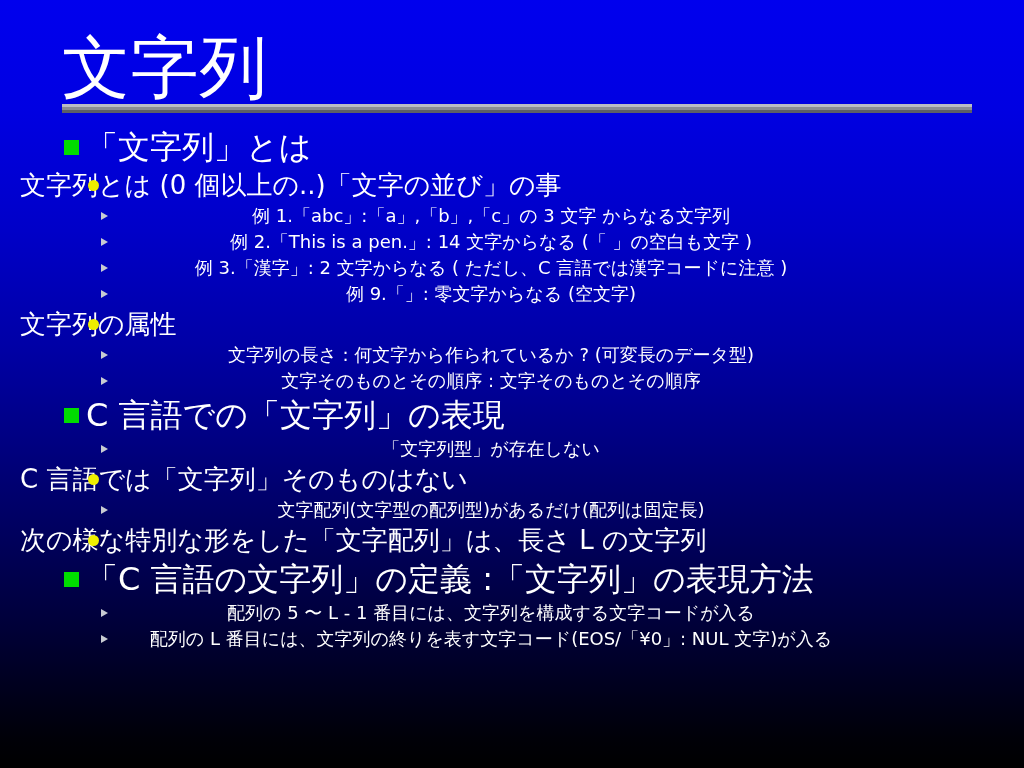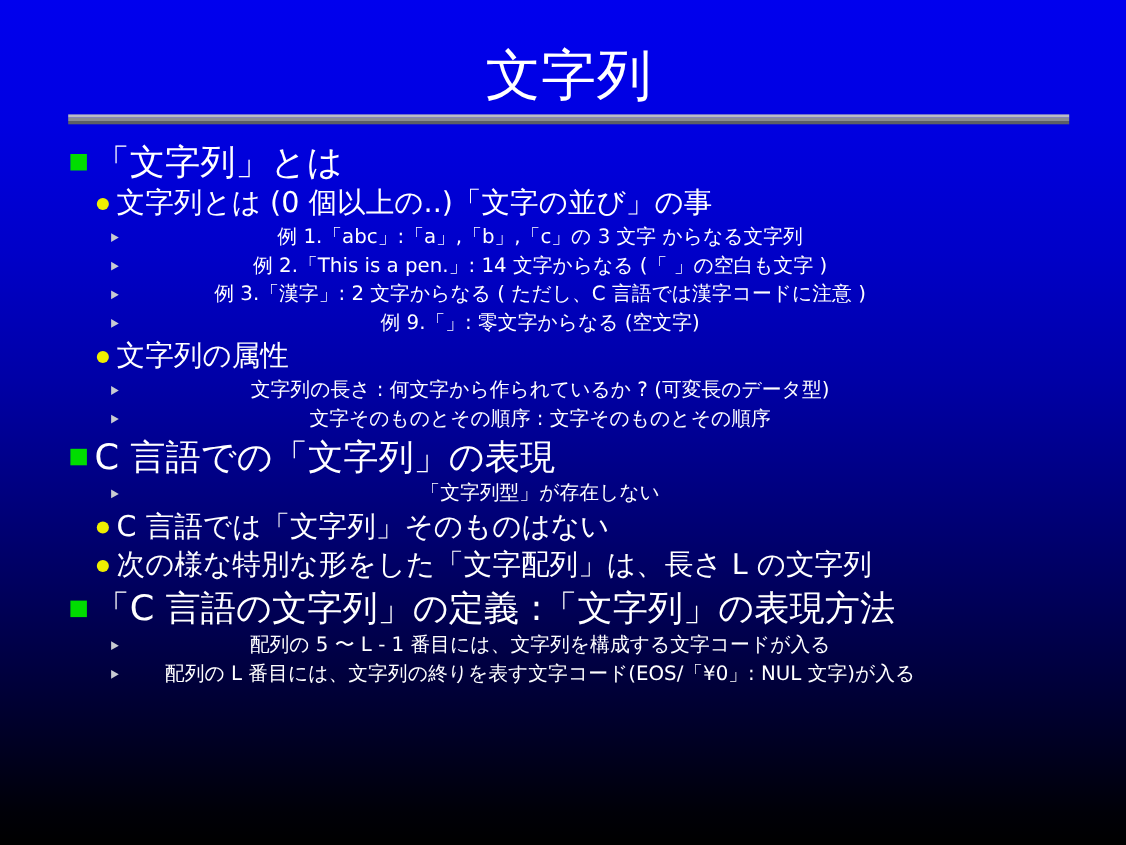--- a/index.html
+++ b/index.html
@@ -39,28 +39,27 @@
 
   
   #title-area {
     position: absolute;
     left: 62px;
     top: 38px;
     width: 910px;
     height: 78px;
   }
   #slide-title {
-    font-size: 50px;
+    font-size: 68px;
     line-height: 60px;
     color: #ffffff;
     font-weight: normal;
     white-space: nowrap;
     letter-spacing: 0.5px;
     margin: 0;
-    text-align: center;
   }
   #title-rule {
     position: absolute;
     left: 62px;
     top: 104px;
     width: 910px;
     height: 9px;
   }
   #title-rule .bar-top {
     position: absolute;
@@ -116,21 +115,20 @@
     width: 15px;
     height: 15px;
     background: #00dd00;
   }
   .lvl1 .txt {
     margin-left: 24px;
   }
 
   
   .lvl2 {
-    padding-left: 86px;
     font-size: 26px;
     line-height: 35px;
     height: 35px;
   }
   .lvl2 .bullet {
     position: absolute;
     left: 88px;
     top: 12px;
     width: 11px;
     height: 11px;
@@ -184,19 +182,20 @@
       <div class="line lvl3"><span class="bullet"></span><span class="txt">例 1.「abc」:「a」,「b」,「c」の 3 文字 からなる文字列</span></div>
       <div class="line lvl3"><span class="bullet"></span><span class="txt">例 2.「This is a pen.」: 14 文字からなる (「 」の空白も文字 )</span></div>
       <div class="line lvl3"><span class="bullet"></span><span class="txt">例 3.「漢字」: 2 文字からなる ( ただし、C 言語では漢字コードに注意 )</span></div>
       <div class="line lvl3"><span class="bullet"></span><span class="txt">例 9.「」: 零文字からなる (空文字)</span></div>
       <div class="line lvl2"><span class="bullet"></span><span class="txt">文字列の属性</span></div>
       <div class="line lvl3"><span class="bullet"></span><span class="txt">文字列の長さ : 何文字から作られているか ? (可変長のデータ型)</span></div>
       <div class="line lvl3"><span class="bullet"></span><span class="txt">文字そのものとその順序 : 文字そのものとその順序</span></div>
       <div class="line lvl1"><span class="bullet"></span><span class="txt">C 言語での「文字列」の表現</span></div>
       <div class="line lvl3"><span class="bullet"></span><span class="txt">「文字列型」が存在しない</span></div>
       <div class="line lvl2"><span class="bullet"></span><span class="txt">C 言語では「文字列」そのものはない</span></div>
+      <div class="line lvl3"><span class="bullet"></span><span class="txt">文字配列(文字型の配列型)があるだけ(配列は固定長)</span></div>
       <div class="line lvl2"><span class="bullet"></span><span class="txt">次の様な特別な形をした「文字配列」は、長さ L の文字列</span></div>
       <div class="line lvl1"><span class="bullet"></span><span class="txt">「C 言語の文字列」の定義 :「文字列」の表現方法</span></div>
       <div class="line lvl3"><span class="bullet"></span><span class="txt">配列の 5 〜 L - 1 番目には、文字列を構成する文字コードが入る</span></div>
       <div class="line lvl3"><span class="bullet"></span><span class="txt">配列の L 番目には、文字列の終りを表す文字コード(EOS/「¥0」: NUL 文字)が入る</span></div>
     </div>
 
 </div>
 
 </body></html>

